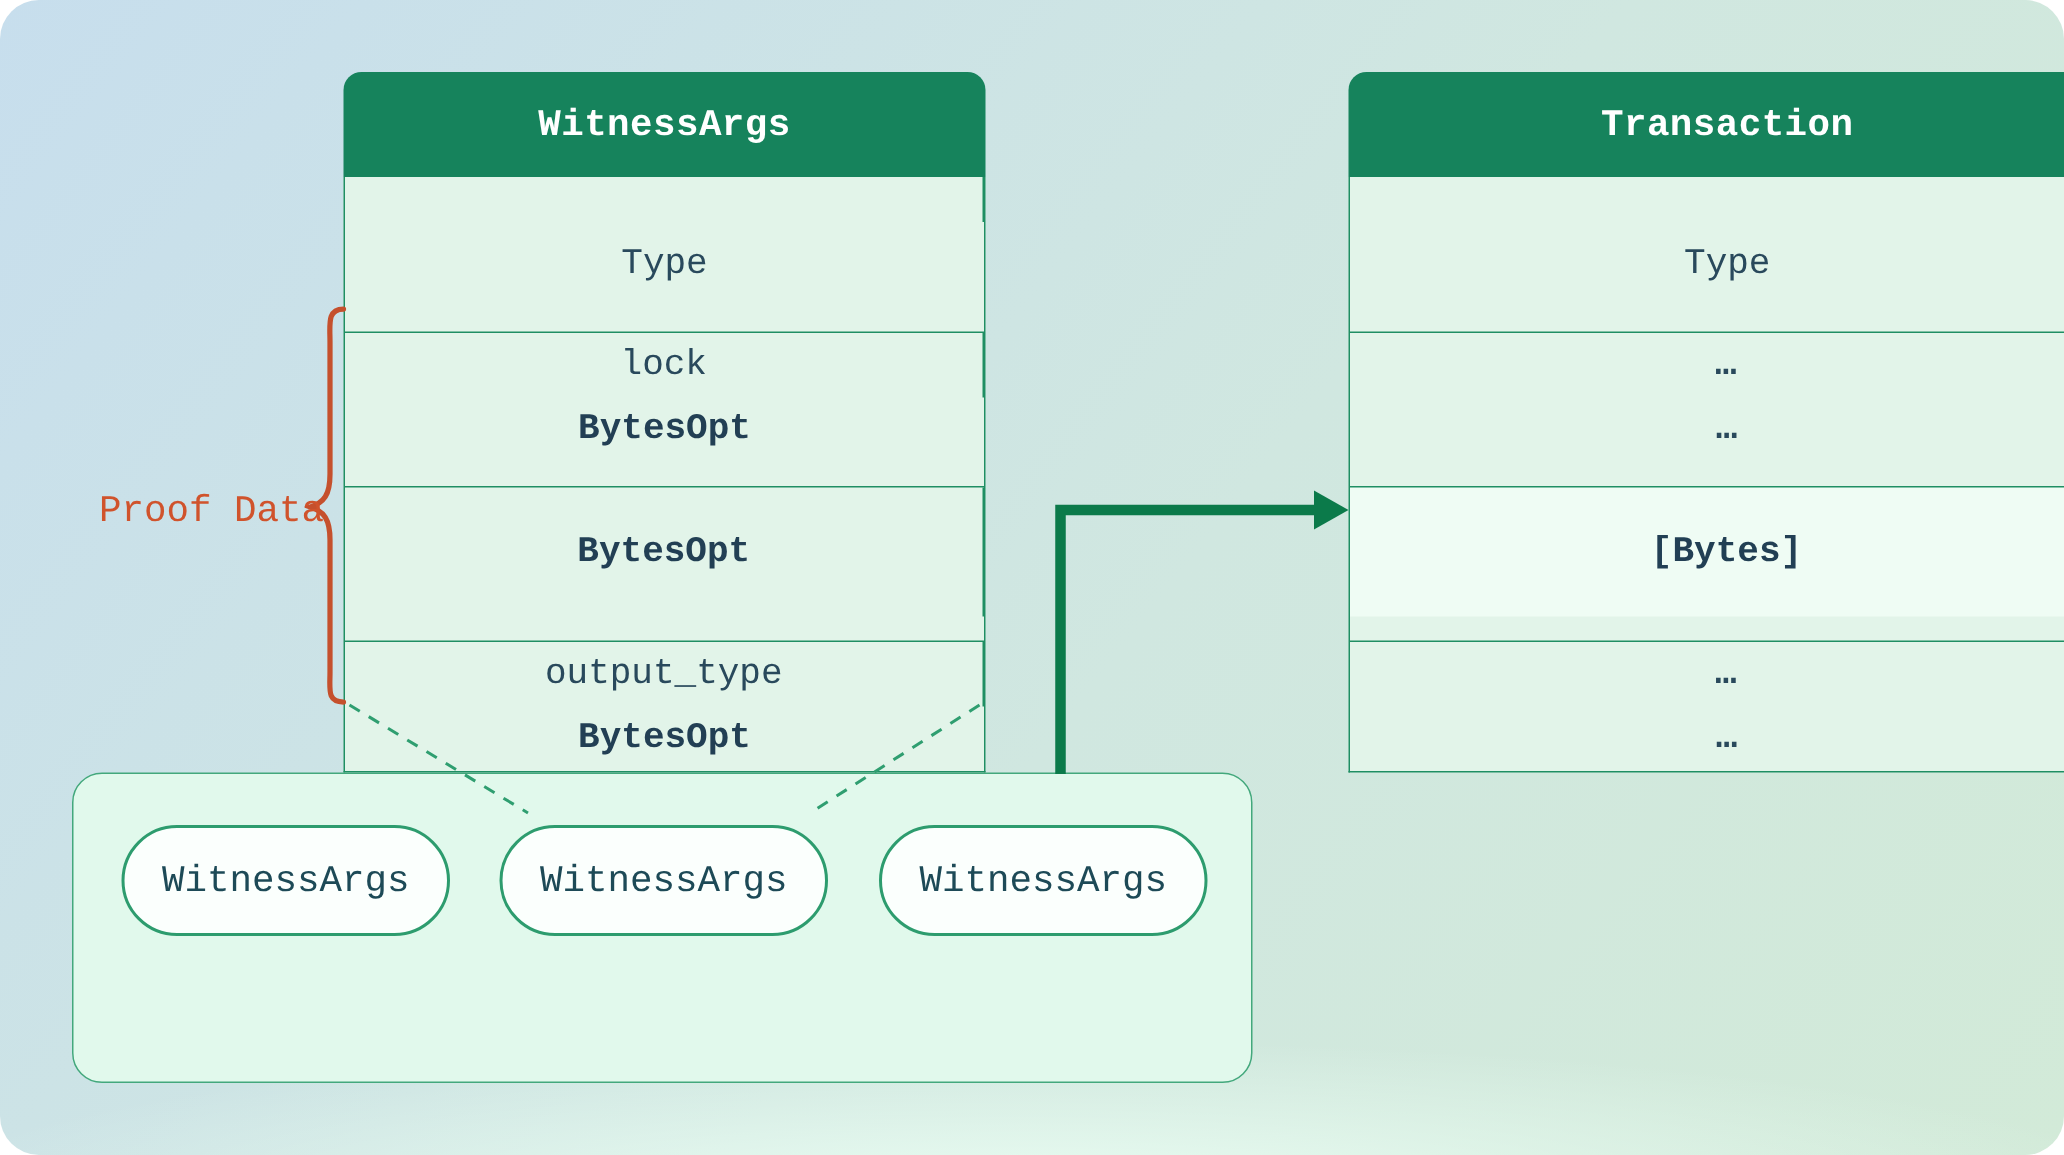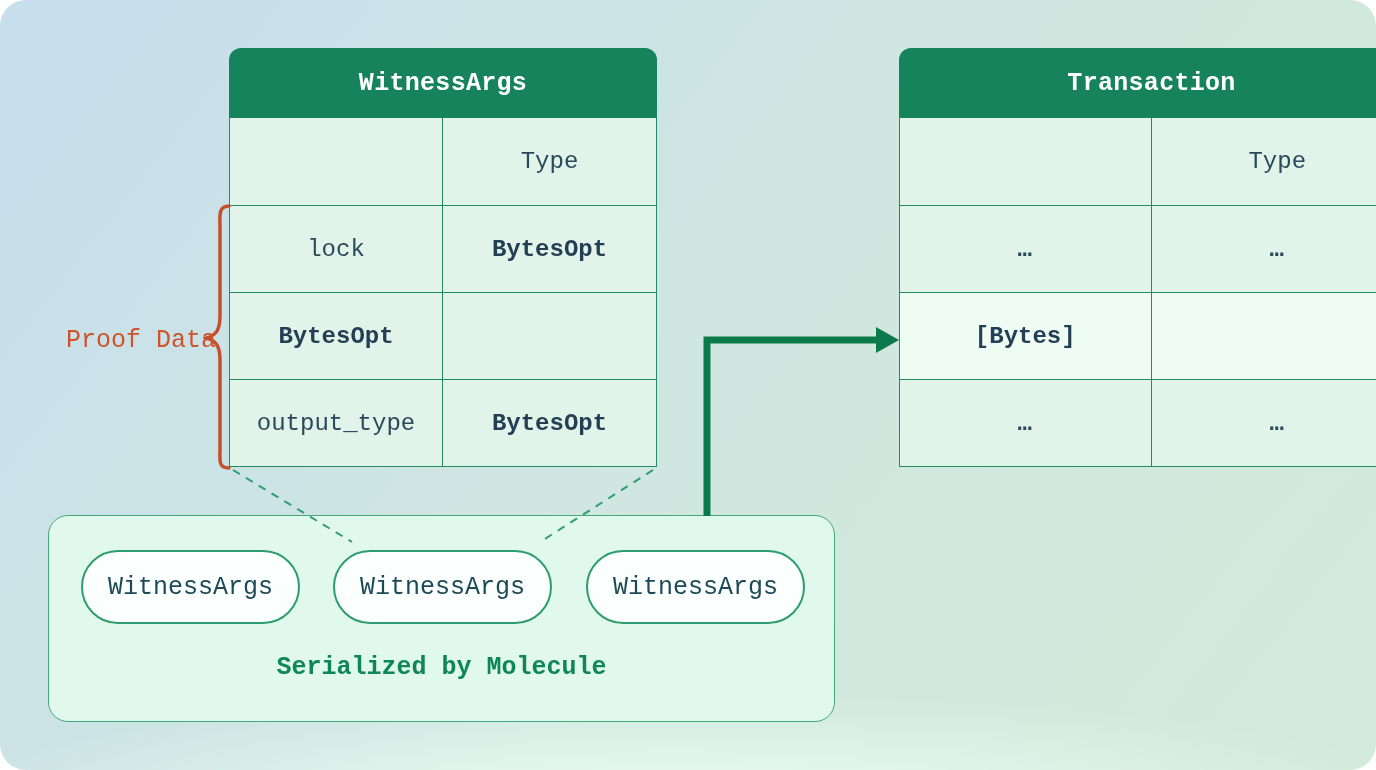--- a/index.html
+++ b/index.html
@@ -25,22 +25,22 @@
     font-weight:700;
     font-size:25px;
     display:flex; align-items:center; justify-content:center;
     letter-spacing:0.3px;
   }
   .table-body {
     border:1.5px solid #1f8e63;
     border-top:none;
     background:#e2f4e9;
   }
-  .row { display:grid; grid-template-columns:1fr 1fr; height:87px; }
-  .row + .row { border-top:1.5px solid #1f8e63; }
+  .row { display:grid; grid-template-columns:1fr; height:87px; }
+  .row + .row { border-top:1.5px solid #1f8e63;margin-top:16px; }
   .row.highlight { background:#effcf4; }
   .cell {
     display:flex; align-items:center; justify-content:center;
     font-size:24px; color:#29495c;
   }
   .cell:first-child { border-right:1.5px solid #1f8e63; }
   .cell.bold { font-weight:700; color:#223f54; }
   .cell.dots { font-weight:700; letter-spacing:1px; }
 
   
@@ -131,21 +131,20 @@
 
   <svg class="brace" width="30" height="270" viewBox="0 0 30 270">
     <path d="M26 4 C15 4 17 14 17 26 L17 114 C17 128 13 133 4 136 C13 139 17 144 17 158 L17 246 C17 258 15 266 26 266" fill="none" stroke="#c5502d" stroke-width="3.5" stroke-linecap="round"></path>
   </svg>
   <div class="proof-label">Proof Data</div>
 
   <div class="serialized-box">
     <div class="pill p0">WitnessArgs</div>
     <div class="pill p1">WitnessArgs</div>
     <div class="pill p2">WitnessArgs</div>
-    <div class="serialized-caption">Serialized by Molecule</div>
   </div>
 
   <svg class="overlay" width="1376" height="770" viewBox="0 0 1376 770">
     <line x1="233" y1="470" x2="352" y2="542" stroke="#2f9e70" stroke-width="2" stroke-dasharray="8 7"></line>
     <line x1="653" y1="470" x2="540" y2="542" stroke="#2f9e70" stroke-width="2" stroke-dasharray="8 7"></line>
     <path d="M707 516 L707 340 L878 340" fill="none" stroke="#0b7a4a" stroke-width="7"></path>
     <polygon points="876,327 899,340 876,353" fill="#0b7a4a"></polygon>
   </svg>
 
 </div>

